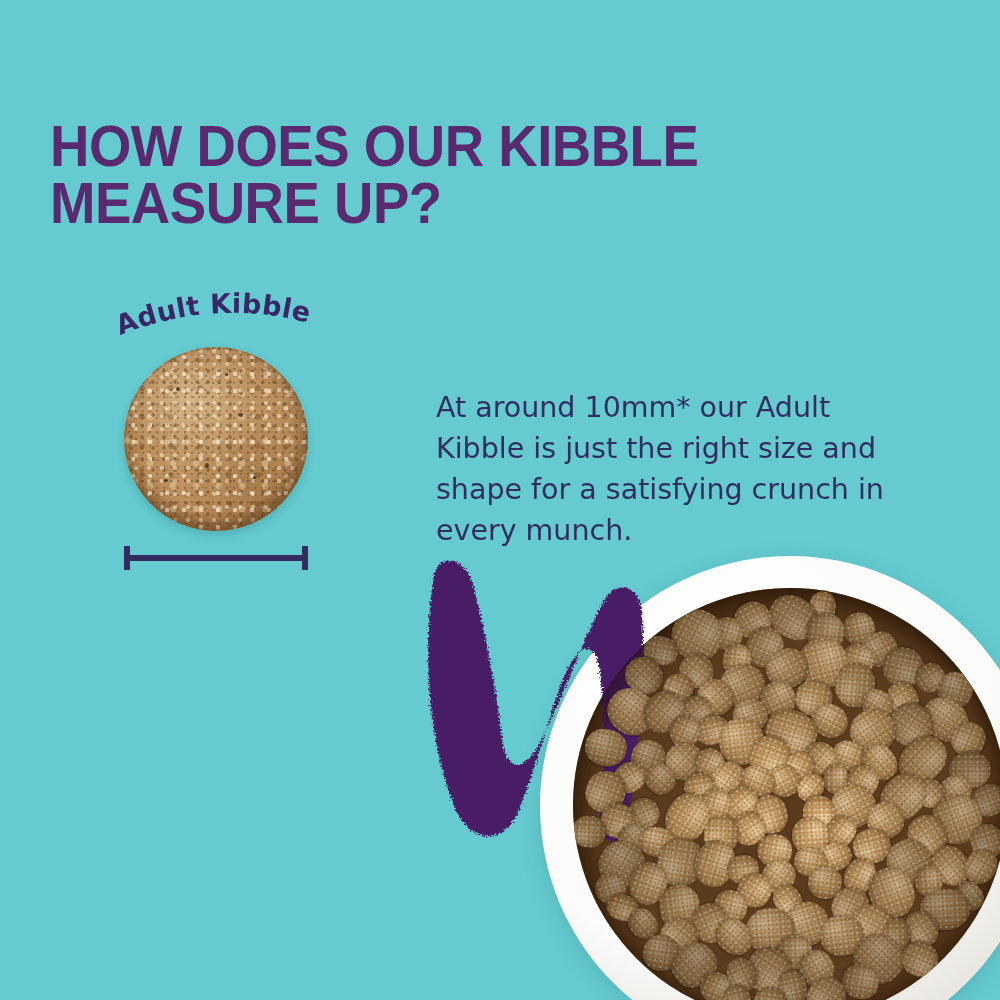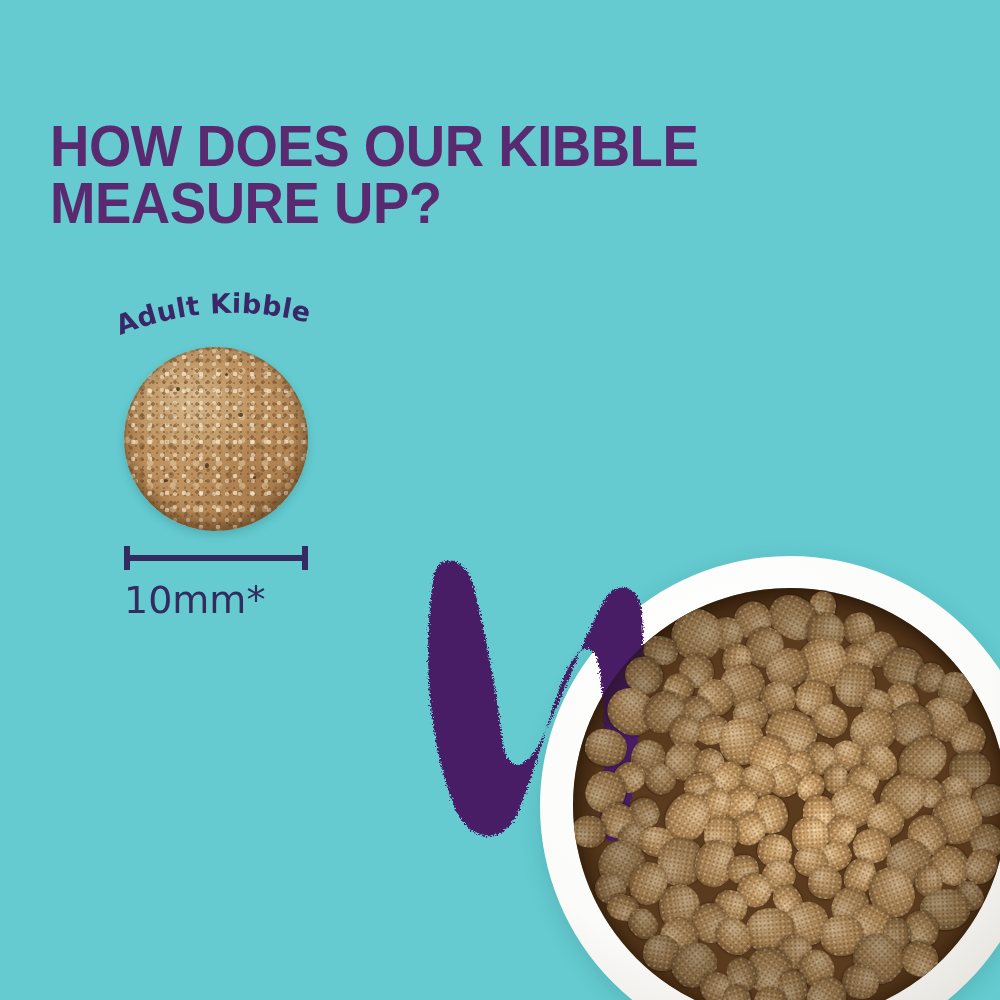--- a/index.html
+++ b/index.html
@@ -259,22 +259,22 @@
     <div class="speck" style="left:22%;top:72%;width:4px;height:3px;"></div>
     <div class="speck" style="left:55%;top:14%;width:3px;height:3px;"></div>
     <div class="rim"></div>
   </div>
 
   <div class="measure">
     <div class="cap left"></div>
     <div class="line"></div>
     <div class="cap right"></div>
   </div>
-  <div class="measure-text">10mm*</div>
-
+
+  <p class="body-copy">At around 10mm* our Adult Kibble is just the right size and shape for a satisfying crunch in every munch.</p>
 
   <div class="bowl-wrap">
     <div class="bowl-outer"></div>
     <div class="bowl-inner">
       <div id="nuggets">
           <div class="nug" style="left: 54px; top: 277.4px; width: 43px; height: 37.1px; transform: rotate(108deg); filter: brightness(0.84); z-index: 296;"></div>
           <div class="nug" style="left: 324.3px; top: 150.7px; width: 51.7px; height: 41.7px; transform: rotate(135deg); filter: brightness(0.81); z-index: 172;"></div>
           <div class="nug" style="left: 257.7px; top: 299.6px; width: 38.9px; height: 37.2px; transform: rotate(294deg); filter: brightness(0.85); z-index: 318;"></div>
           <div class="nug" style="left: 210.9px; top: 313.7px; width: 45.2px; height: 43.8px; transform: rotate(343deg); filter: brightness(0.89); z-index: 336;"></div>
           <div class="nug" style="left: 140.8px; top: 331.5px; width: 39.8px; height: 33.1px; transform: rotate(41deg); filter: brightness(0.86); z-index: 348;"></div>

